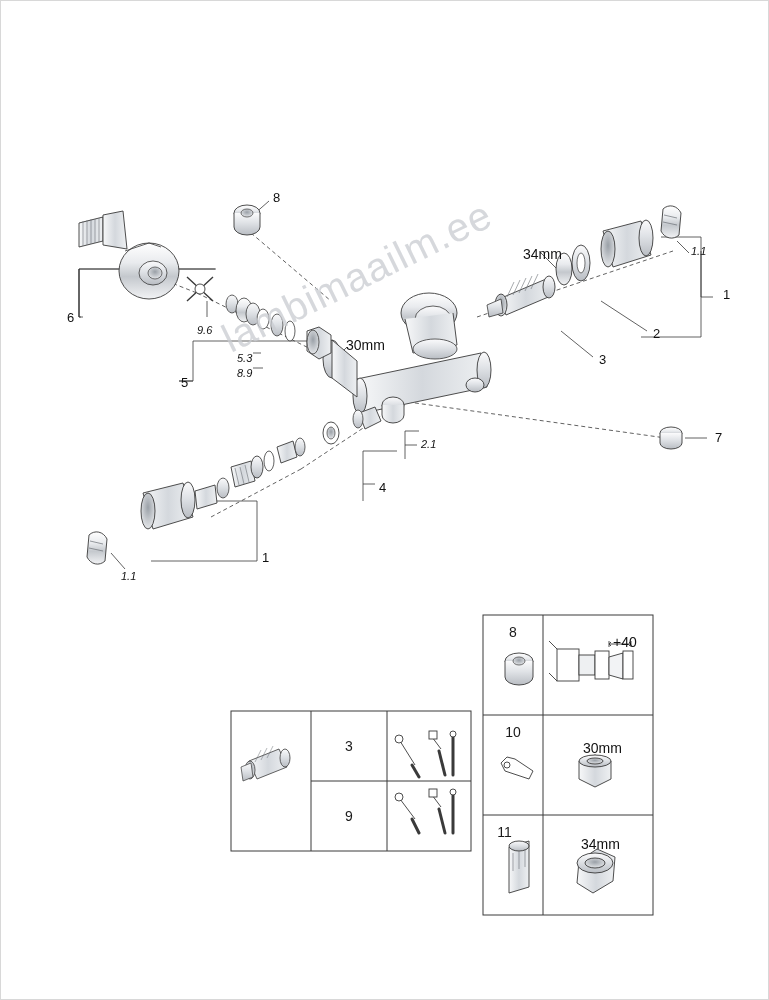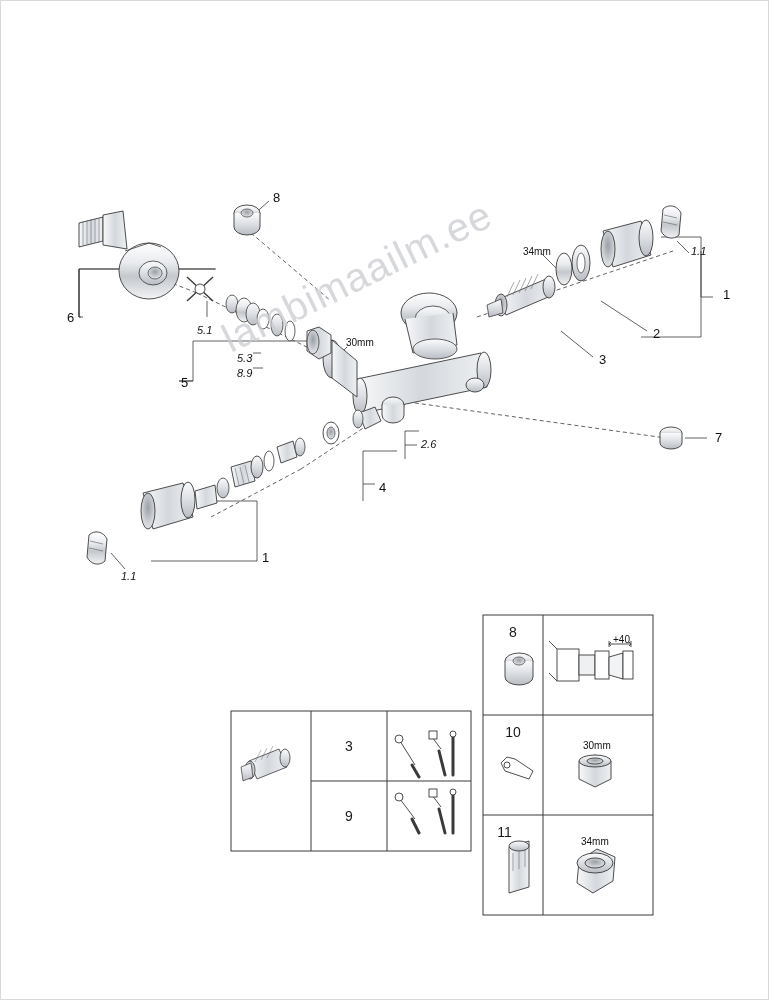--- a/index.html
+++ b/index.html
@@ -34,21 +34,21 @@
     font-size: 13px;
     color: #111;
     white-space: nowrap;
     line-height: 1;
   }
   .lbl.small {
     font-size: 11px;
     font-style: italic;
   }
   .lbl.tiny {
-    font-size: 10px;
+    font-size: 14px;
   }
   .watermark {
     position: absolute;
     left: 214px;
     top: 320px;
     width: 340px;
     font-size: 40px;
     color: #c9ccd1;
     opacity: 0.75;
     transform: rotate(-26deg);
@@ -364,32 +364,32 @@
 
       <rect x="482" y="614" width="170" height="300"></rect>
       <path d="M542 614 L542 914"></path>
       <path d="M482 714 L652 714"></path>
       <path d="M482 814 L652 814"></path>
     </g>
   </svg>
 
   <div class="lbl" style="left:272px;top:190px;">8</div>
   <div class="lbl" style="left:66px;top:310px;">6</div>
-  <div class="lbl small" style="left:196px;top:324px;">5.1</div>
+  <div class="lbl small" style="left:196px;top:324px;">9.6</div>
   <div class="lbl small" style="left:236px;top:352px;">5.3</div>
   <div class="lbl small" style="left:236px;top:367px;">8.9</div>
   <div class="lbl" style="left:180px;top:375px;">5</div>
   <div class="lbl tiny" style="left:345px;top:337px;">30mm</div>
   <div class="lbl tiny" style="left:522px;top:246px;">34mm</div>
   <div class="lbl small" style="left:690px;top:245px;">1.1</div>
   <div class="lbl" style="left:722px;top:287px;">1</div>
   <div class="lbl" style="left:652px;top:326px;">2</div>
   <div class="lbl" style="left:598px;top:352px;">3</div>
   <div class="lbl" style="left:714px;top:430px;">7</div>
-  <div class="lbl small" style="left:420px;top:438px;">2.6</div>
+  <div class="lbl small" style="left:420px;top:438px;">2.1</div>
   <div class="lbl" style="left:378px;top:480px;">4</div>
   <div class="lbl" style="left:261px;top:550px;">1</div>
   <div class="lbl small" style="left:120px;top:570px;">1.1</div>
 
   <div class="cell" style="left:310px;top:710px;width:76px;height:70px;">3</div>
   <div class="cell" style="left:310px;top:780px;width:76px;height:70px;">9</div>
 
   <div class="cell" style="left:482px;top:614px;width:60px;height:34px;">8</div>
   <div class="cell" style="left:482px;top:714px;width:60px;height:34px;">10</div>
   <div class="cell" style="left:482px;top:814px;width:43px;height:34px;text-align:center;">11</div>

